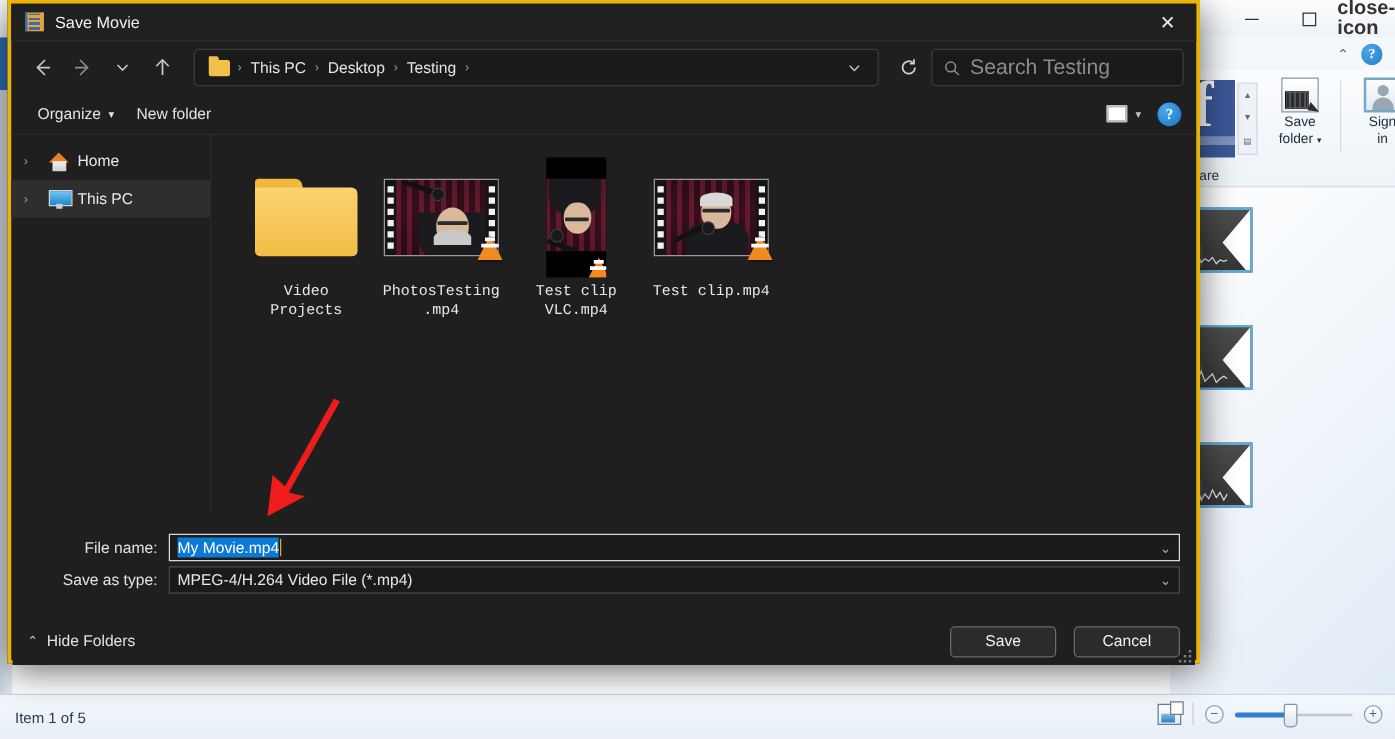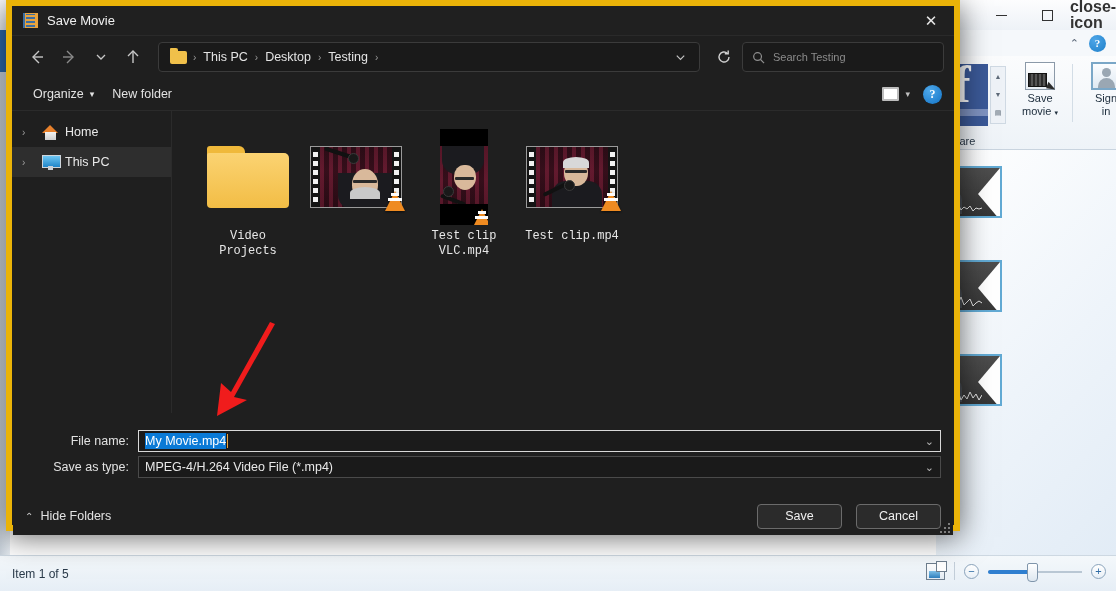--- a/index.html
+++ b/index.html
@@ -194,21 +194,21 @@
   }
   .bg-left-gray {
     position: absolute; left: 0; top: 30px; width: 10px; bottom: 36px;
     background: linear-gradient(90deg,#c9d2db,#e7edf3);
   }
 
   
   #save-dialog {
     position: absolute; left: 6px; top: 0; width: 954px; height: 531px;
     background: #1f1f1f;
-    border: 6px solid #eab308;
+    border: 3px solid #eab308;
     box-shadow: 0 6px 28px rgba(0,0,0,.6);
     color: #e6e6e6;
   }
   .dlg-titlebar {
     height: 30px; background: #202020;
     display: flex; align-items: center;
     border-bottom: 1px solid #2a2a2a;
   }
   .dlg-icon {
     width: 15px; height: 15px; margin-left: 11px; margin-right: 9px;
@@ -264,21 +264,21 @@
   .refresh-btn {
     width: 32px; height: 30px; border-radius: 4px; color: #d0d0d0;
     display:flex; align-items:center; justify-content:center;
   }
 
   .search-box {
     width: 202px; height: 30px; background: #1a1a1a;
     border: 1px solid #3b3b3b; border-radius: 4px;
     display: flex; align-items: center; padding: 0 9px; gap: 8px;
   }
-  .search-ph { font-size: 11px; color: #8b8b8b; }
+  .search-ph { font-size: 17px; color: #8b8b8b; }
 
   .cmd-bar {
     height: 33px; display: flex; align-items: center; padding: 0 12px;
     border-bottom: 1px solid #2b2b2b;
   }
   .cmd-btn {
     font-size: 12.5px; color: #e2e2e2; padding: 5px 9px; border-radius: 4px;
     display: flex; align-items: center; gap: 6px;
   }
   .cmd-right { margin-left: auto; display: flex; align-items: center; gap: 4px; }
@@ -510,21 +510,21 @@
       <span>▲</span>
       <span>▼</span>
       <span>▤</span>
     </div>
     <div class="ribbon-sep"></div>
 
     <div class="ribbon-btn" id="save-movie-btn">
       <span class="ico-savemovie"></span>
       <span>Save</span>
       <span>
-        <span>movie</span>
+        <span>folder</span>
         <span class="caret-sm">▾</span>
       </span>
     </div>
 
     <div class="ribbon-btn" id="sign-in-btn">
       <span class="ico-signin"></span>
       <span>Sign</span>
       <span>in</span>
     </div>
 
@@ -717,20 +717,21 @@
                 <i></i>
                   <i></i>
                   <i></i>
                   <i></i>
                   <i></i>
                   <i></i>
               </div>
               <span class="vlc-cone"></span>
             </div>
           </div>
+          <div class="file-label">PhotosTesting.mp4</div>
         </div>
 
         <div class="file-item">
           <div class="thumb-wrap">
             <div class="portrait-thumb">
               <div class="portrait-inner">
                 <div class="scene"></div>
                 <div class="curtain"></div>
                 <div class="person-body" style="left:4px;top:30px;width:42px;height:30px"></div>
                 <div class="person-head" style="left:12px;top:14px;width:22px;height:25px"></div>

